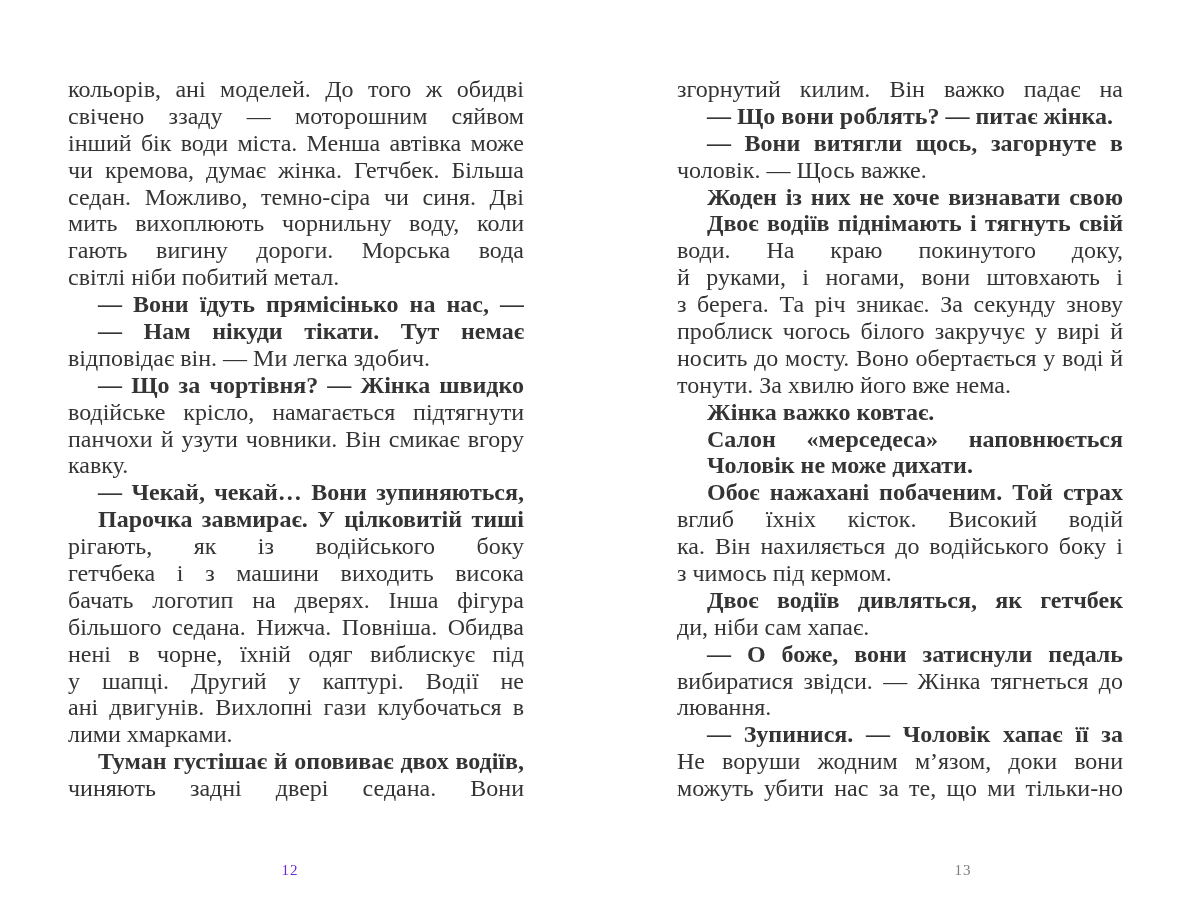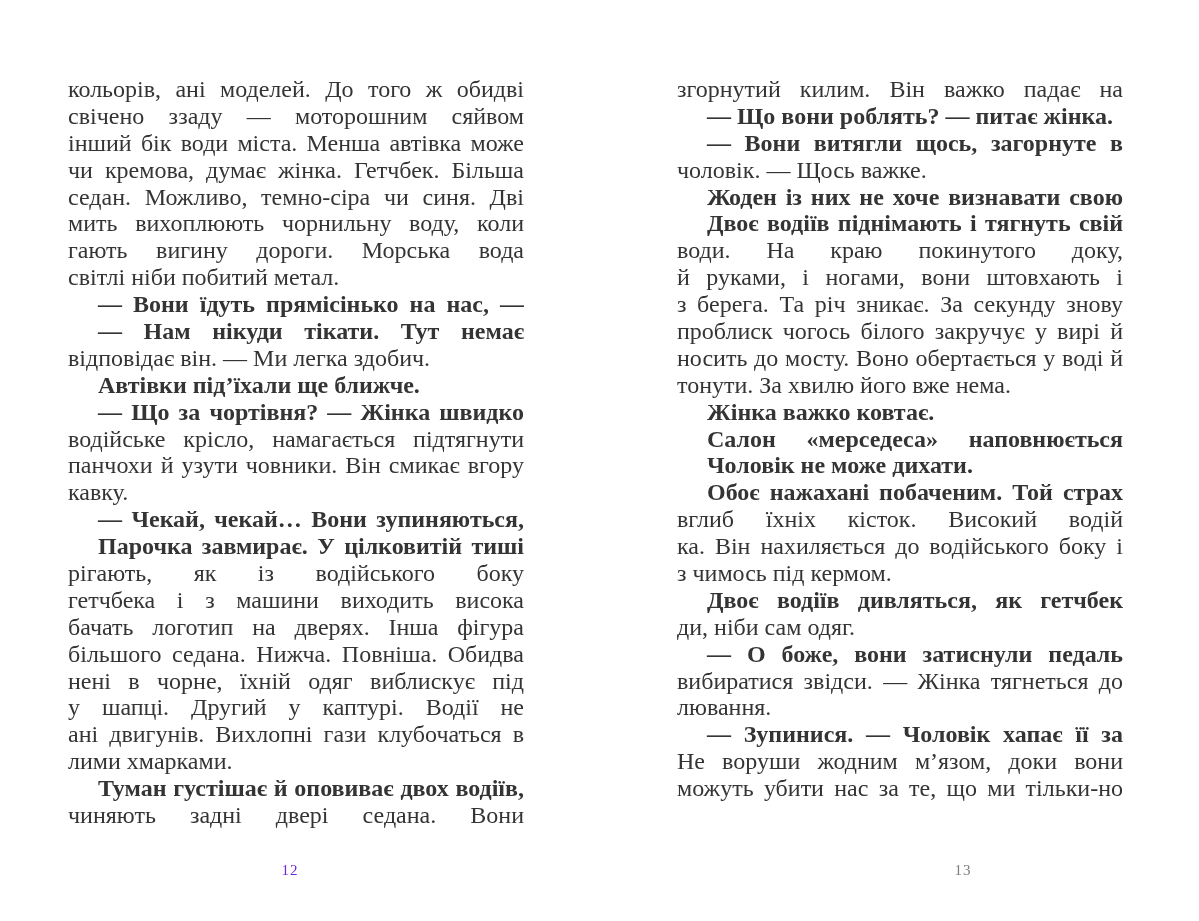--- a/index.html
+++ b/index.html
@@ -52,21 +52,20 @@
       <div class="line">свічено ззаду — моторошним сяйвом захованого по</div>
       <div class="line">інший бік води міста. Менша автівка може бути жовта</div>
       <div class="line">чи кремова, думає жінка. Гетчбек. Більша автівка —</div>
       <div class="line">седан. Можливо, темно-сіра чи синя. Дві пари фар на</div>
       <div class="line">мить вихоплюють чорнильну воду, коли автівки дося-</div>
       <div class="line">гають вигину дороги. Морська вода полискує в їхньому</div>
       <div class="line last">світлі ніби побитий метал.</div>
       <div class="line indent last">— Вони їдуть прямісінько на нас, — каже жінка.</div>
       <div class="line indent">— Нам нікуди тікати. Тут немає запасного виходу, —</div>
       <div class="line last">відповідає він. — Ми легка здобич.</div>
-      <div class="line indent last">Автівки під’їхали ще ближче.</div>
       <div class="line indent">— Що за чортівня? — Жінка швидко пересідає на</div>
       <div class="line">водійське крісло, намагається підтягнути розірвані</div>
       <div class="line">панчохи й узути човники. Він смикає вгору свою блис-</div>
       <div class="line last">кавку.</div>
       <div class="line indent last">— Чекай, чекай… Вони зупиняються, — каже він.</div>
       <div class="line indent">Парочка завмирає. У цілковитій тиші обоє спосте-</div>
       <div class="line">рігають, як із водійського боку відчиняються двері</div>
       <div class="line">гетчбека і з машини виходить висока постать. Вони</div>
       <div class="line">бачать логотип на дверях. Інша фігура виходить із</div>
       <div class="line">більшого седана. Нижча. Повніша. Обидва водії одяг-</div>
@@ -92,21 +91,21 @@
       <div class="line">носить до мосту. Воно обертається у воді й починає</div>
       <div class="line last">тонути. За хвилю його вже нема.</div>
       <div class="line indent last">Жінка важко ковтає.</div>
       <div class="line indent last">Салон «мерседеса» наповнюється крижаним холодом.</div>
       <div class="line indent last">Чоловік не може дихати.</div>
       <div class="line indent">Обоє нажахані побаченим. Той страх проникає</div>
       <div class="line">вглиб їхніх кісток. Високий водій квапиться до гетчбе-</div>
       <div class="line">ка. Він нахиляється до водійського боку і вовтузиться</div>
       <div class="line last">з чимось під кермом.</div>
       <div class="line indent">Двоє водіїв дивляться, як гетчбек рухається до во-</div>
-      <div class="line last">ди, ніби сам одяг.</div>
+      <div class="line last">ди, ніби сам хапає.</div>
       <div class="line indent">— О боже, вони затиснули педаль газу! Нам треба</div>
       <div class="line">вибиратися звідси. — Жінка тягнеться до замка запа-</div>
       <div class="line last">лювання.</div>
       <div class="line indent">— Зупинися. — Чоловік хапає її за передпліччя. —</div>
       <div class="line">Не воруши жодним м’язом, доки вони поїдуть. Вони</div>
       <div class="line last">можуть убити нас за те, що ми тільки-но побачили.</div>
     </div>
 
   <div class="folio" id="folio-left" style="color: #6d28d9;">12</div>
 

